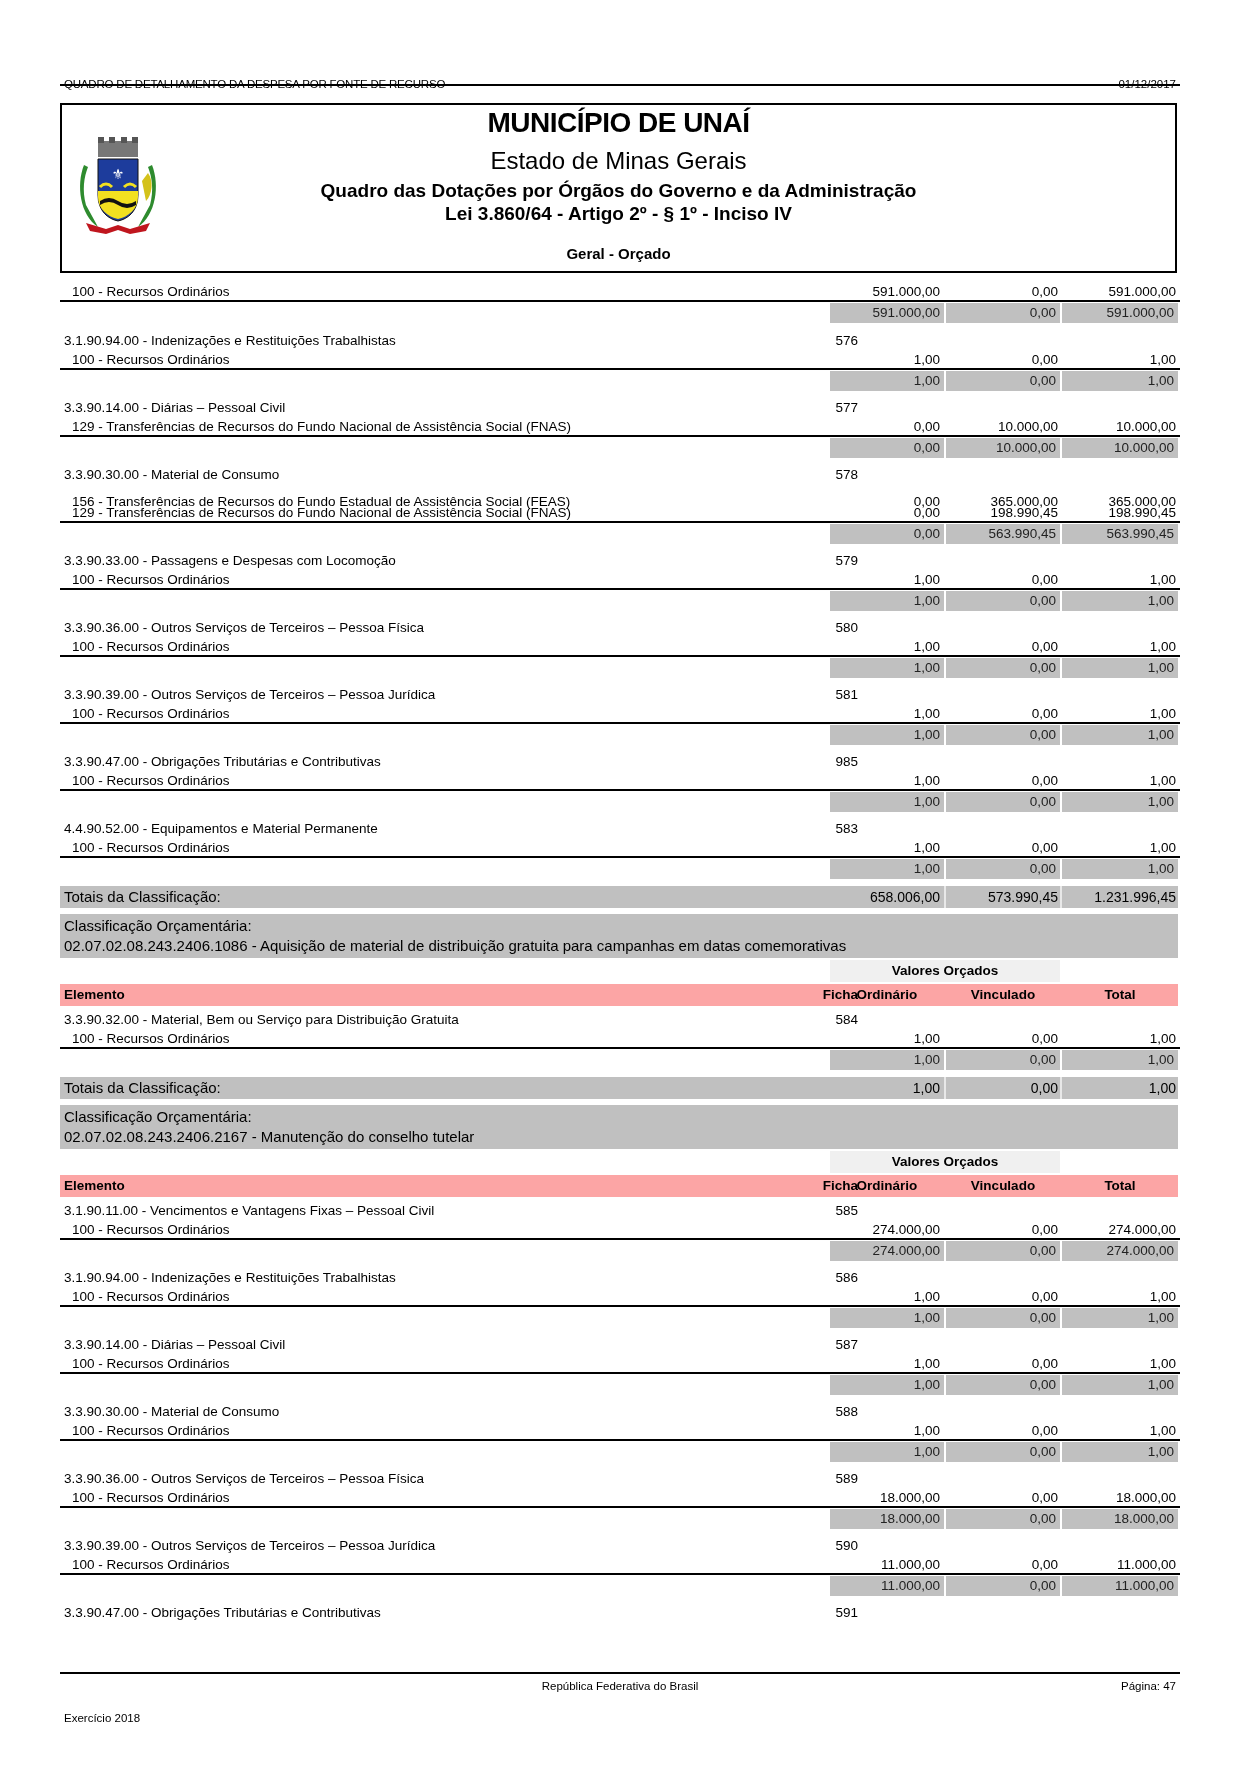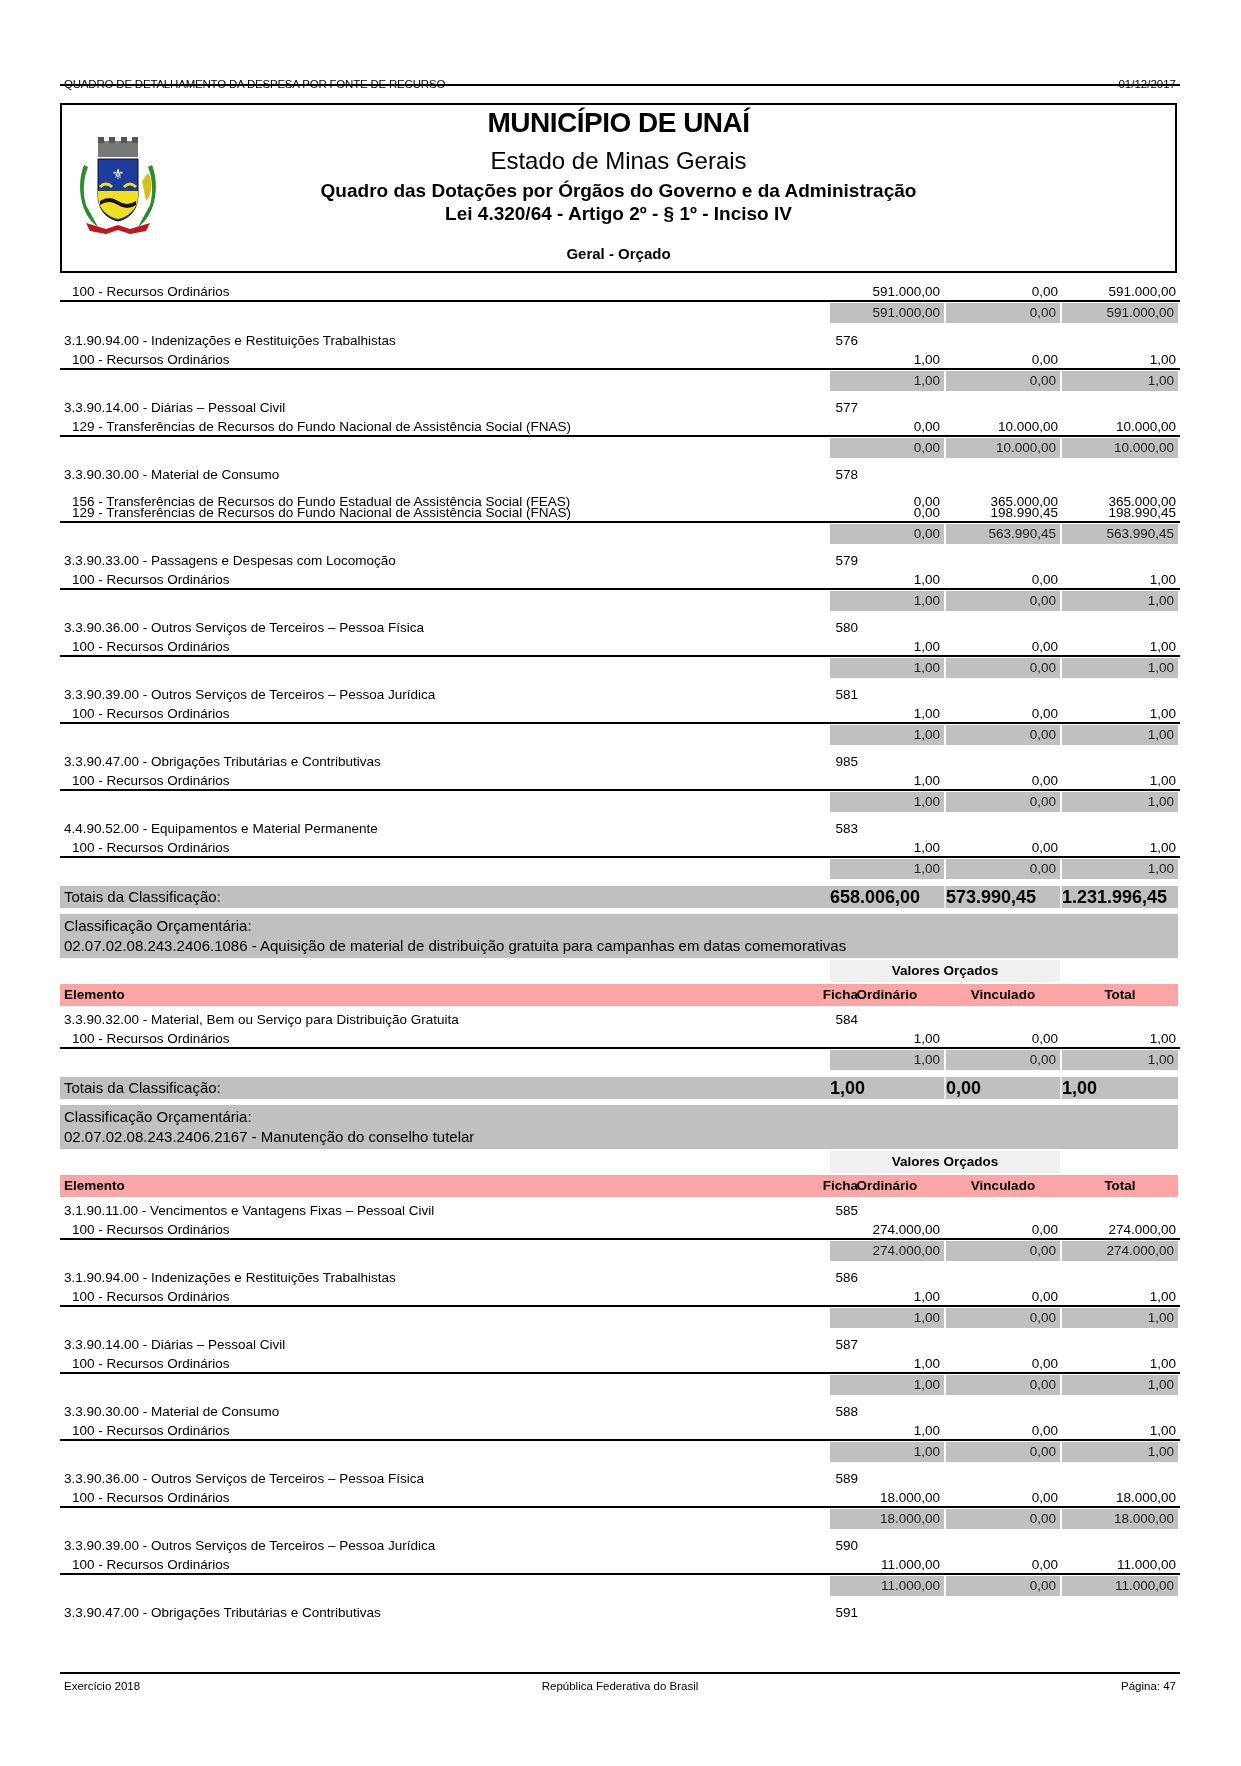--- a/index.html
+++ b/index.html
@@ -30,42 +30,42 @@
   .row .v3 { left: 1002px; width: 114px; }
   .rule { position: absolute; left: 0; width: 1120px; height: 2px; background: #000; }
   .sub { position: absolute; left: 0; width: 1120px; height: 20px; font-size: 13.5px; line-height: 20px; }
   .sub .cell { position: absolute; top: 0; height: 20px; background: #c0c0c0; text-align: right; box-sizing: border-box; padding-right: 4px; color: #222; }
   .sub .c1 { left: 770px; width: 114px; }
   .sub .c2 { left: 886px; width: 114px; }
   .sub .c3 { left: 1002px; width: 116px; }
 
   .totals { position: absolute; left: 0; width: 1118px; height: 22px; background: #c0c0c0; font-size: 15px; line-height: 22px; }
   .totals .lab { position: absolute; left: 4px; }
-  .totals .tv { position: absolute; font-weight: bold; font-size: 18px; }
+  .totals .tv { position: absolute; text-align: right; font-weight: normal; font-size: 14px; }
   .totals .tv1 { left: 770px; width: 110px; }
   .totals .tv2 { left: 886px; width: 112px; }
   .totals .tv3 { left: 1002px; width: 114px; }
   .totals .sep { position: absolute; top: 0; width: 2px; height: 22px; background: #e8e8e8; }
 
   .classbar { position: absolute; left: 0; width: 1118px; height: 44px; background: #c0c0c0; font-size: 15px; }
   .classbar .l1 { position: absolute; left: 4px; top: 3px; }
   .classbar .l2 { position: absolute; left: 4px; top: 23px; white-space: nowrap; }
 
   .colhead-top { position: absolute; left: 770px; width: 230px; height: 22px; background: #f0f0f0; text-align: center; font-size: 13.5px; font-weight: bold; line-height: 22px; }
   .colhead { position: absolute; left: 0; width: 1118px; height: 22px; background: #fca5a5; font-size: 13.5px; font-weight: bold; line-height: 22px; }
   .colhead span { position: absolute; }
   .colhead .h-el { left: 4px; }
   .colhead .h-fi { left: 720px; width: 88px; text-align: right; padding-right: 10px; box-sizing: border-box; }
   .colhead .h-or { left: 770px; width: 114px; text-align: center; }
   .colhead .h-vi { left: 886px; width: 114px; text-align: center; }
   .colhead .h-to { left: 1002px; width: 116px; text-align: center; }
 
   .foot-rule { position: absolute; left: 0; top: 1672px; width: 1120px; height: 2px; background: #000; }
   .footer { position: absolute; left: 0; top: 1680px; width: 1120px; font-size: 11.5px; }
-  .footer .fl { position: absolute; left: 4px; }
+  .footer .fl { position: absolute; left: 4px; margin-top: 32px; }
   .footer .fc { position: absolute; left: 0; width: 1120px; text-align: center; }
   .footer .fr { position: absolute; right: 4px; }
 </style>
 </head>
 <body>
 
 <div class="page">
   <div class="top-header">
     <span class="left">QUADRO DE DETALHAMENTO DA DESPESA POR FONTE DE RECURSO</span>
     <span class="right">01/12/2017</span>
@@ -86,21 +86,21 @@
       <path d="M22 56 H62 V62 C62 74 52 82 42 84 C32 82 22 74 22 62 Z" fill="#f2e020"></path>
       <path d="M24 66 Q33 60 42 66 Q51 72 60 66 L60 70 Q51 76 42 70 Q33 64 24 70 Z" fill="#111"></path>
       <path d="M24 52 Q30 46 36 52 M48 52 Q54 46 60 52" stroke="#f2e020" stroke-width="3" fill="none"></path>
       <text x="42" y="44" text-anchor="middle" font-size="14" fill="#fff" font-family="DejaVu Sans, sans-serif">⚜</text>
       <path d="M10 88 L30 94 L42 90 L54 94 L74 88 L70 96 L54 99 L42 95 L30 99 L14 96 Z" fill="#c0161e"></path>
     </svg>
     <div class="titles">
       <div class="t1">MUNICÍPIO DE UNAÍ</div>
       <div class="t2">Estado de Minas Gerais</div>
       <div class="t3">Quadro das Dotações por Órgãos do Governo e da Administração</div>
-      <div class="t4">Lei 4.320/64 - Artigo 2º - § 1º - Inciso IV</div>
+      <div class="t4">Lei 3.860/64 - Artigo 2º - § 1º - Inciso IV</div>
       <div class="t5">Geral - Orçado</div>
     </div>
   </div>
 
   <div class="content" id="content">
       <div class="row" style="top: 2px;">
         <span class="label src">100 - Recursos Ordinários</span>
         <span class="v v1">591.000,00</span>
         <span class="v v2">0,00</span>
         <span class="v v3">591.000,00</span>

